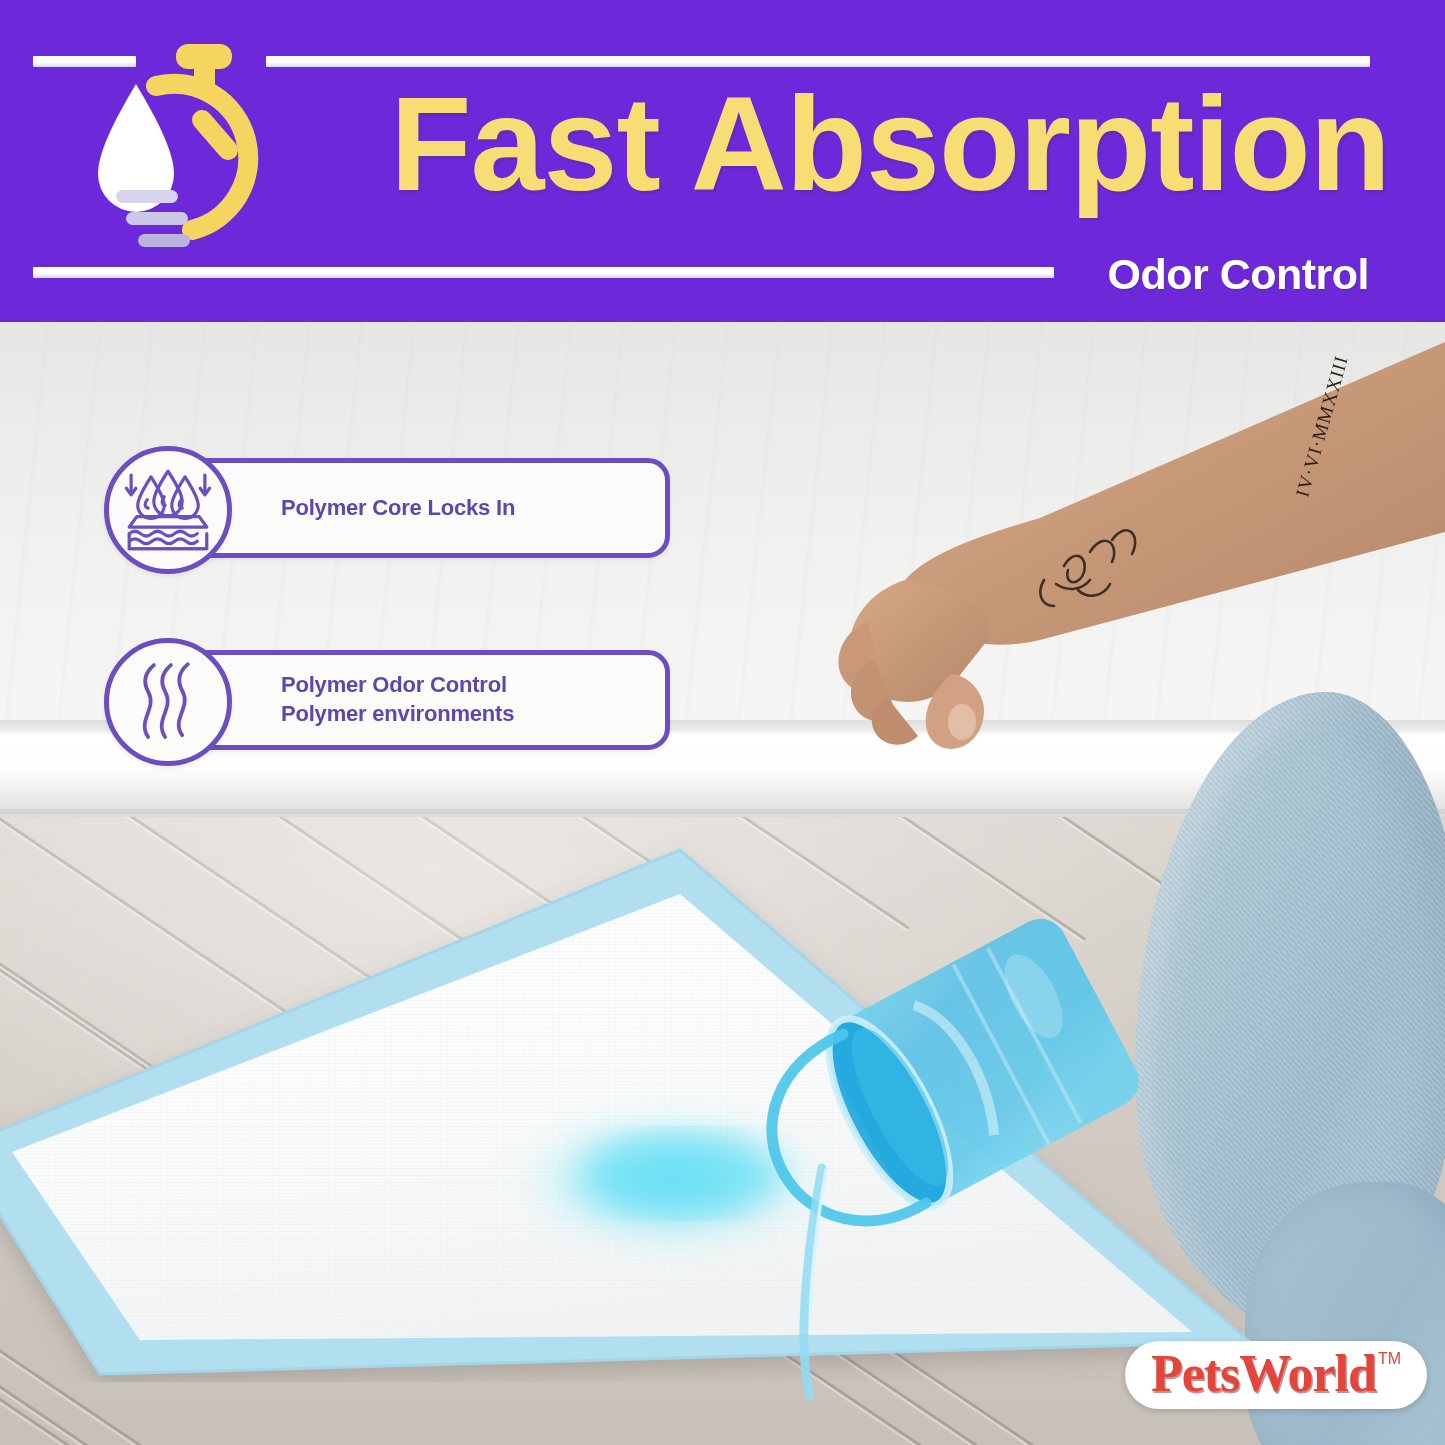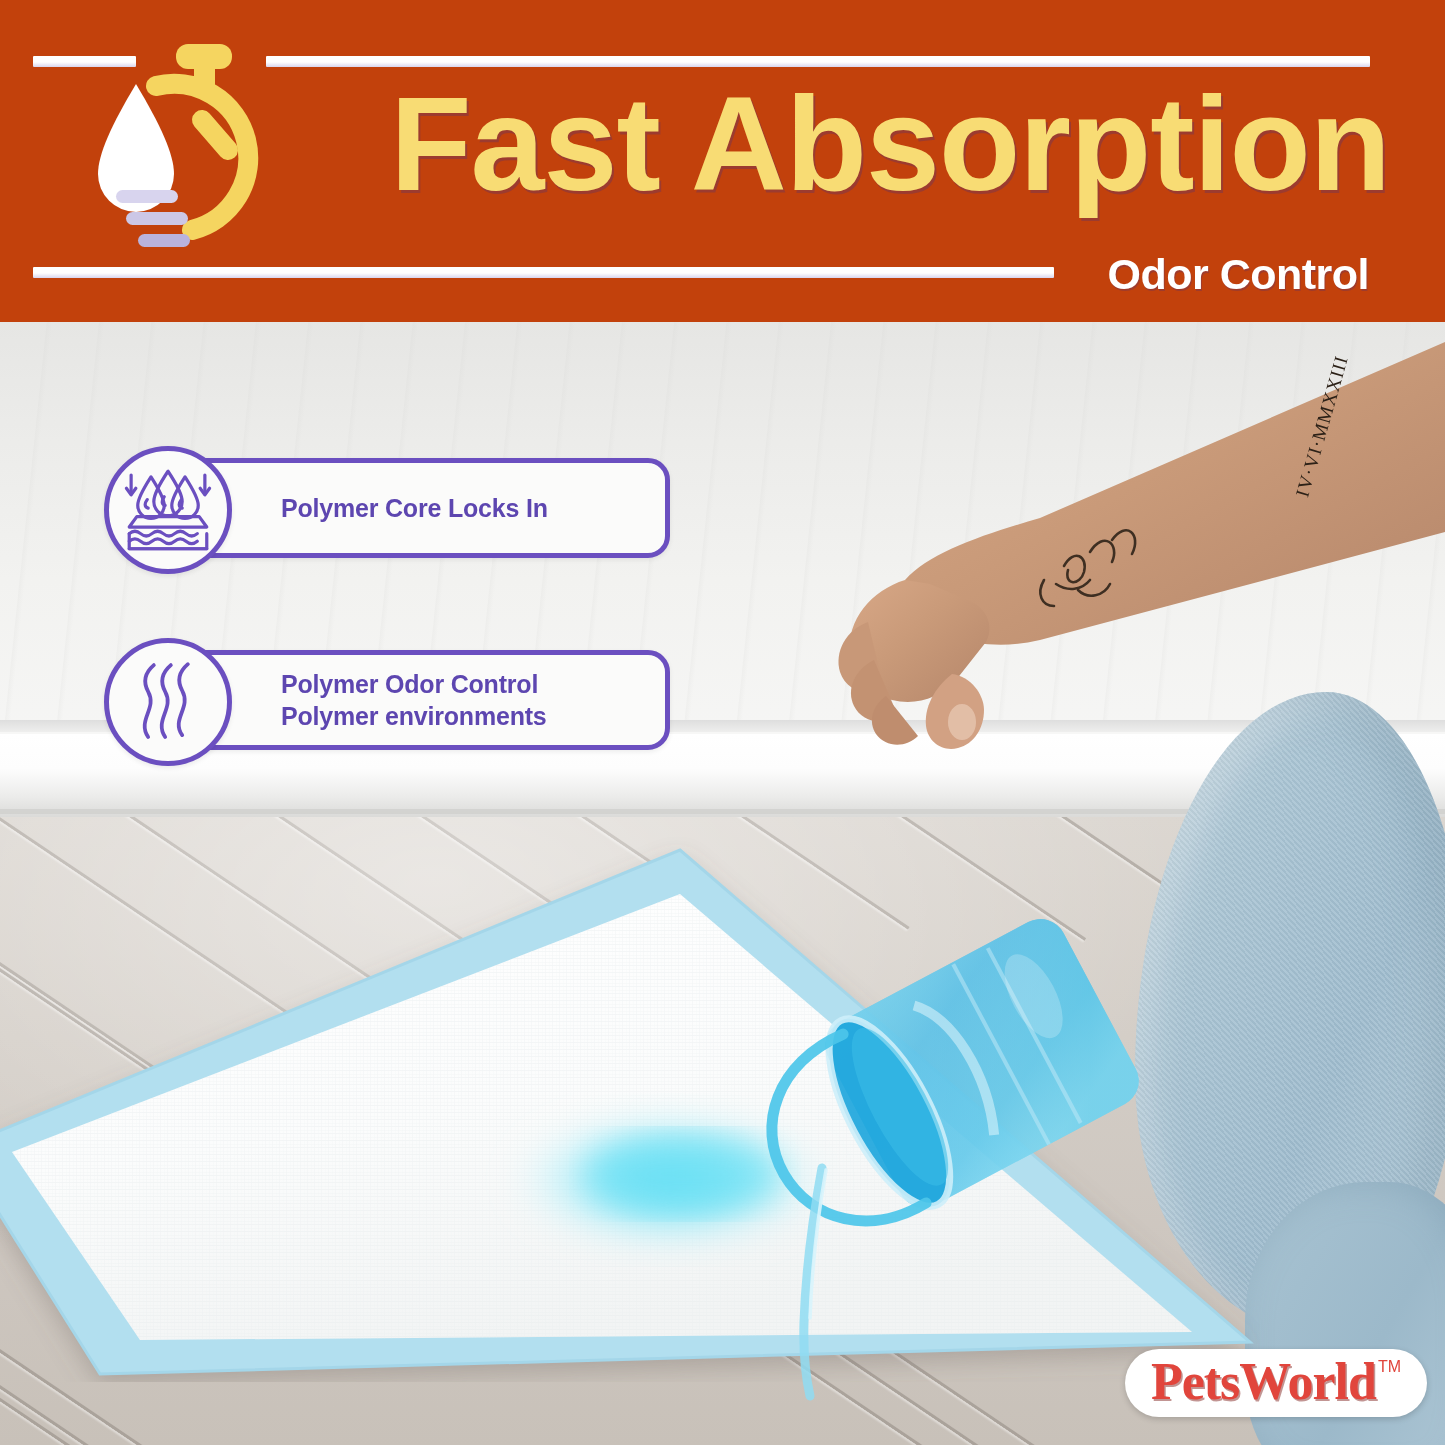--- a/index.html
+++ b/index.html
@@ -10,21 +10,21 @@
     position:relative;
     width:1445px; height:1445px;
     overflow:hidden;
     background:#e9e9e7;
   }
 
   
   .header {
     position:absolute; left:0; top:0;
     width:1445px; height:322px;
-    background:#c2410c;
+    background:#6d28d9;
     overflow:hidden;
   }
   .hdr-line {
     position:absolute;
     height:11px;
     background:linear-gradient(180deg,#ffffff 0%,#ffffff 55%,#d9d6ee 100%);
     border-radius:1px;
   }
   .hdr-line-left  { left:33px;  top:56px; width:103px; }
   .hdr-line-right { left:266px; top:56px; width:1104px; }
@@ -129,21 +129,21 @@
   .jeans2 {
     position:absolute; right:-40px; top:860px;
     width:240px; height:300px;
     background:linear-gradient(120deg,#a8c3d2 0%,#9cb9ca 55%,#b0c8d6 100%);
     border-radius:50% 40% 20% 30% / 46% 40% 28% 34%;
     box-shadow:inset -10px 0 36px rgba(120,150,170,.45);
   }
 
   
   .logo {
-    position:absolute; right:18px; bottom:28px;
+    position:absolute; right:18px; bottom:36px;
     background:#ffffff;
     border-radius:40px;
     padding:7px 26px 9px 26px;
     box-shadow:0 2px 6px rgba(0,0,0,.18);
     display:flex; align-items:flex-start;
   }
   .logo-text {
     font-family:"Liberation Serif", serif;
     font-weight:bold;
     font-size:52px;
@@ -177,21 +177,21 @@
     border-radius:22px;
     background:#fbfbfa;
     display:flex; align-items:center;
     padding-left:108px; padding-right:26px;
     box-shadow:0 2px 5px rgba(0,0,0,.07);
   }
   .pill-1 { width:502px; }
   .pill-2 { width:502px; }
 
   .feature-text {
-    font-size:25px;
+    font-size:22px;
     line-height:1.30;
     font-weight:bold;
     color:#5d46b0;
     letter-spacing:-0.2px;
   }
 
   .feature-circle {
     position:absolute;
     left:0; top:0;
     width:128px; height:128px;

